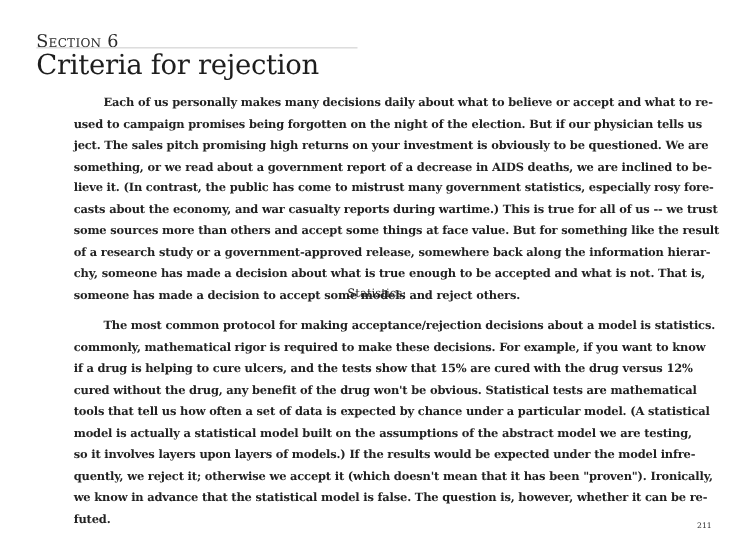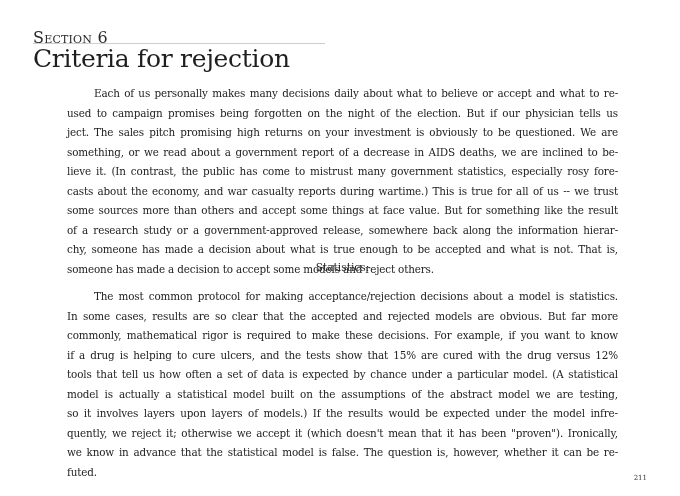--- a/index.html
+++ b/index.html
@@ -49,20 +49,21 @@
     .body-text {
       position: absolute;
       left: 67px;
       width: 551px;
       font-family: "DejaVu Serif", serif;
       font-size: 10.4px;
       line-height: 19.5px;
       text-align: justify;
       color: #222222;
       letter-spacing: -0.15px;
+      font-weight: bold;
     }
     .line {
       display: block;
       white-space: nowrap;
       text-align: justify;
       text-align-last: justify;
     }
     .line.last {
       text-align-last: left;
     }
@@ -108,23 +109,23 @@
   <span class="line">some sources more than others and accept some things at face value. But for something like the result</span>
   <span class="line">of a research study or a government-approved release, somewhere back along the information hierar-</span>
   <span class="line">chy, someone has made a decision about what is true enough to be accepted and what is not. That is,</span>
   <span class="line last">someone has made a decision to accept some models and reject others.</span>
 </div>
 
 <div class="subhead">Statistics:</div>
 
 <div id="para2" class="body-text">
   <span class="line indent">The most common protocol for making acceptance/rejection decisions about a model is statistics.</span>
-  <span class="line">In some cases, results are so clear that the accepted and rejected models are obvious. But far more</span>
   <span class="line">commonly, mathematical rigor is required to make these decisions. For example, if you want to know</span>
   <span class="line">if a drug is helping to cure ulcers, and the tests show that 15% are cured with the drug versus 12%</span>
+  <span class="line">cured without the drug, any benefit of the drug won't be obvious. Statistical tests are mathematical</span>
   <span class="line">tools that tell us how often a set of data is expected by chance under a particular model. (A statistical</span>
   <span class="line">model is actually a statistical model built on the assumptions of the abstract model we are testing,</span>
   <span class="line">so it involves layers upon layers of models.) If the results would be expected under the model infre-</span>
   <span class="line">quently, we reject it; otherwise we accept it (which doesn't mean that it has been "proven"). Ironically,</span>
   <span class="line">we know in advance that the statistical model is false. The question is, however, whether it can be re-</span>
   <span class="line last">futed.</span>
 </div>
 
 <div class="page-number">211</div>
 

